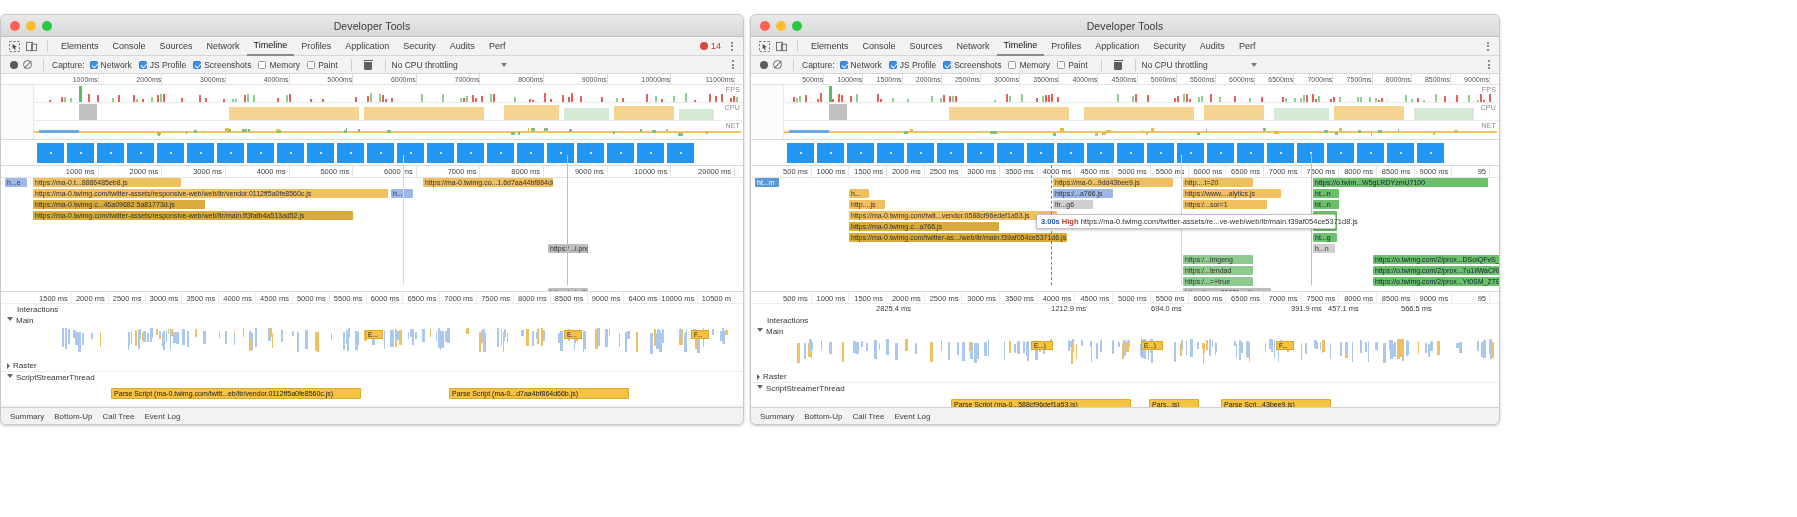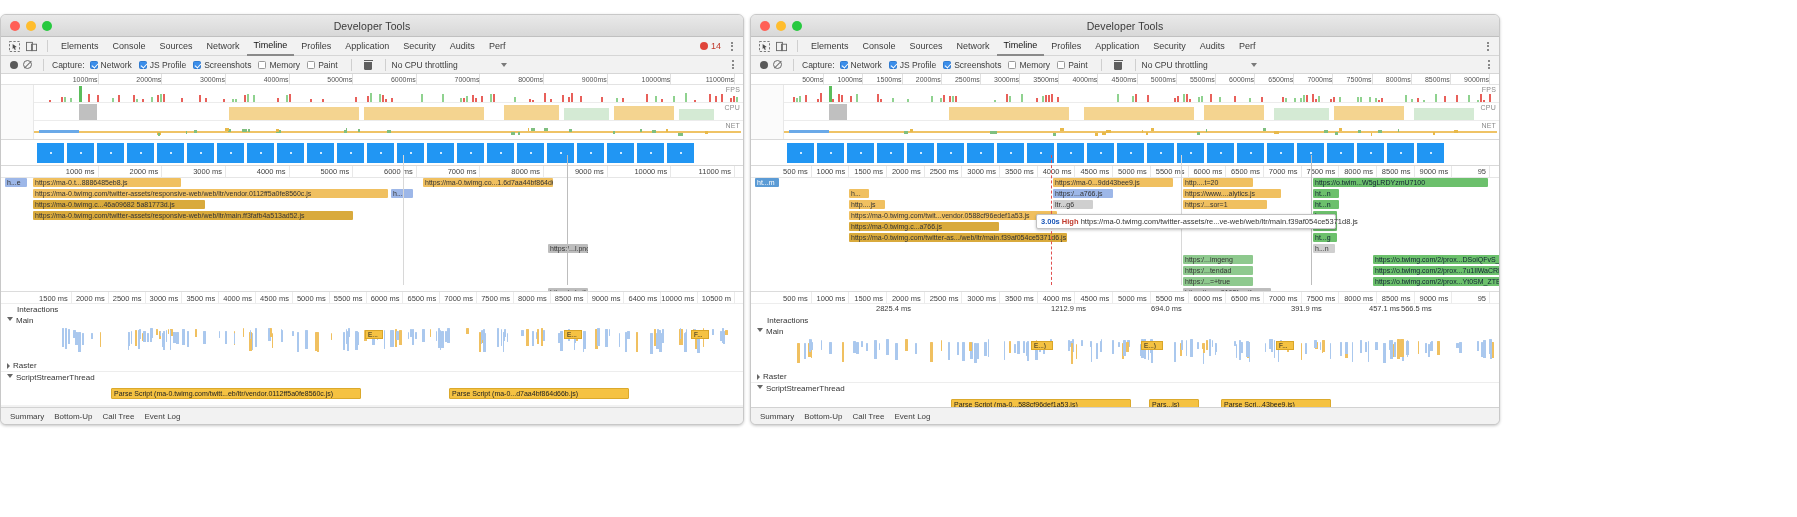--- a/index.html
+++ b/index.html
@@ -401,21 +401,21 @@
         <div class="tick" style="left: 96.6364px;"><span>1000 ms</span></div>
         <div class="tick" style="left: 160.273px;"><span>2000 ms</span></div>
         <div class="tick" style="left: 223.909px;"><span>3000 ms</span></div>
         <div class="tick" style="left: 287.545px;"><span>4000 ms</span></div>
         <div class="tick" style="left: 351.182px;"><span>5000 ms</span></div>
         <div class="tick" style="left: 414.818px;"><span>6000 ms</span></div>
         <div class="tick" style="left: 478.455px;"><span>7000 ms</span></div>
         <div class="tick" style="left: 542.091px;"><span>8000 ms</span></div>
         <div class="tick" style="left: 605.727px;"><span>9000 ms</span></div>
         <div class="tick" style="left: 669.364px;"><span>10000 ms</span></div>
-        <div class="tick" style="left: 733px;"><span>11000 ms</span></div>
+        <div class="tick" style="left: 733px;"><span>20000 ms</span></div>
       </div>
     <div class="netrows" id="slow-netrows" style="height:112px; position:relative;">
         <div class="bar b-doc" style="left: 4px; width: 22px; top: 0px;">h...e</div>
         <div class="bar b-script" style="left: 32px; width: 148px; top: 0px;">https://ma-0.t...8886485eb8.js</div>
         <div class="bar b-script" style="left: 32px; width: 355px; top: 11px;">https://ma-0.twimg.com/twitter-assets/responsive-web/web/ltr/vendor.0112ff5a0fe8560c.js</div>
         <div class="bar b-script-d" style="left: 32px; width: 172px; top: 22px;">https://ma-0.twimg.c...46a09682 5a81773d.js</div>
         <div class="bar b-script-d" style="left: 32px; width: 320px; top: 33px;">https://ma-0.twimg.com/twitter-assets/responsive-web/web/ltr/main.ff3fafb4a513ad52.js</div>
         <div class="bar b-doc" style="left: 390px; width: 22px; top: 11px;">h...</div>
         <div class="bar b-script" style="left: 422px; width: 130px; top: 0px;">https://ma-0.twimg.co...1.6d7aa44bf864d66b.js</div>
         <div class="bar b-img" style="left: 547px; width: 40px; top: 66px;">https:/...l.png</div>
@@ -968,21 +968,21 @@
       <div class="tick" style="left: 624.947px;"><span>8000 ms</span></div>
       <div class="tick" style="left: 662.632px;"><span>8500 ms</span></div>
       <div class="tick" style="left: 700.316px;"><span>9000 ms</span></div>
       <div class="tick" style="left: 738px;"><span>95</span></div>
     </div>
   <div class="metrics" id="fast-metrics">
       <div class="metric" style="left: 125px; top: 0px;">2825.4 ms</div>
       <div class="metric" style="left: 300px; top: 0px;">1212.9 ms</div>
       <div class="metric" style="left: 400px; top: 0px;">694.0 ms</div>
       <div class="metric" style="left: 540px; top: 0px;">391.9 ms</div>
-      <div class="metric" style="left: 618px; top: 0px;">457.1 ms</div>
+      <div class="metric" style="left: 577px; top: 0px;">457.1 ms</div>
       <div class="metric" style="left: 650px; top: 0px;">566.5 ms</div>
     </div>
 
   <div class="section">
     <div class="sec-head">
       <span style="width:7px;display:inline-block"></span>
       <span>Interactions</span>
     </div>
   </div>
   <div class="section">

